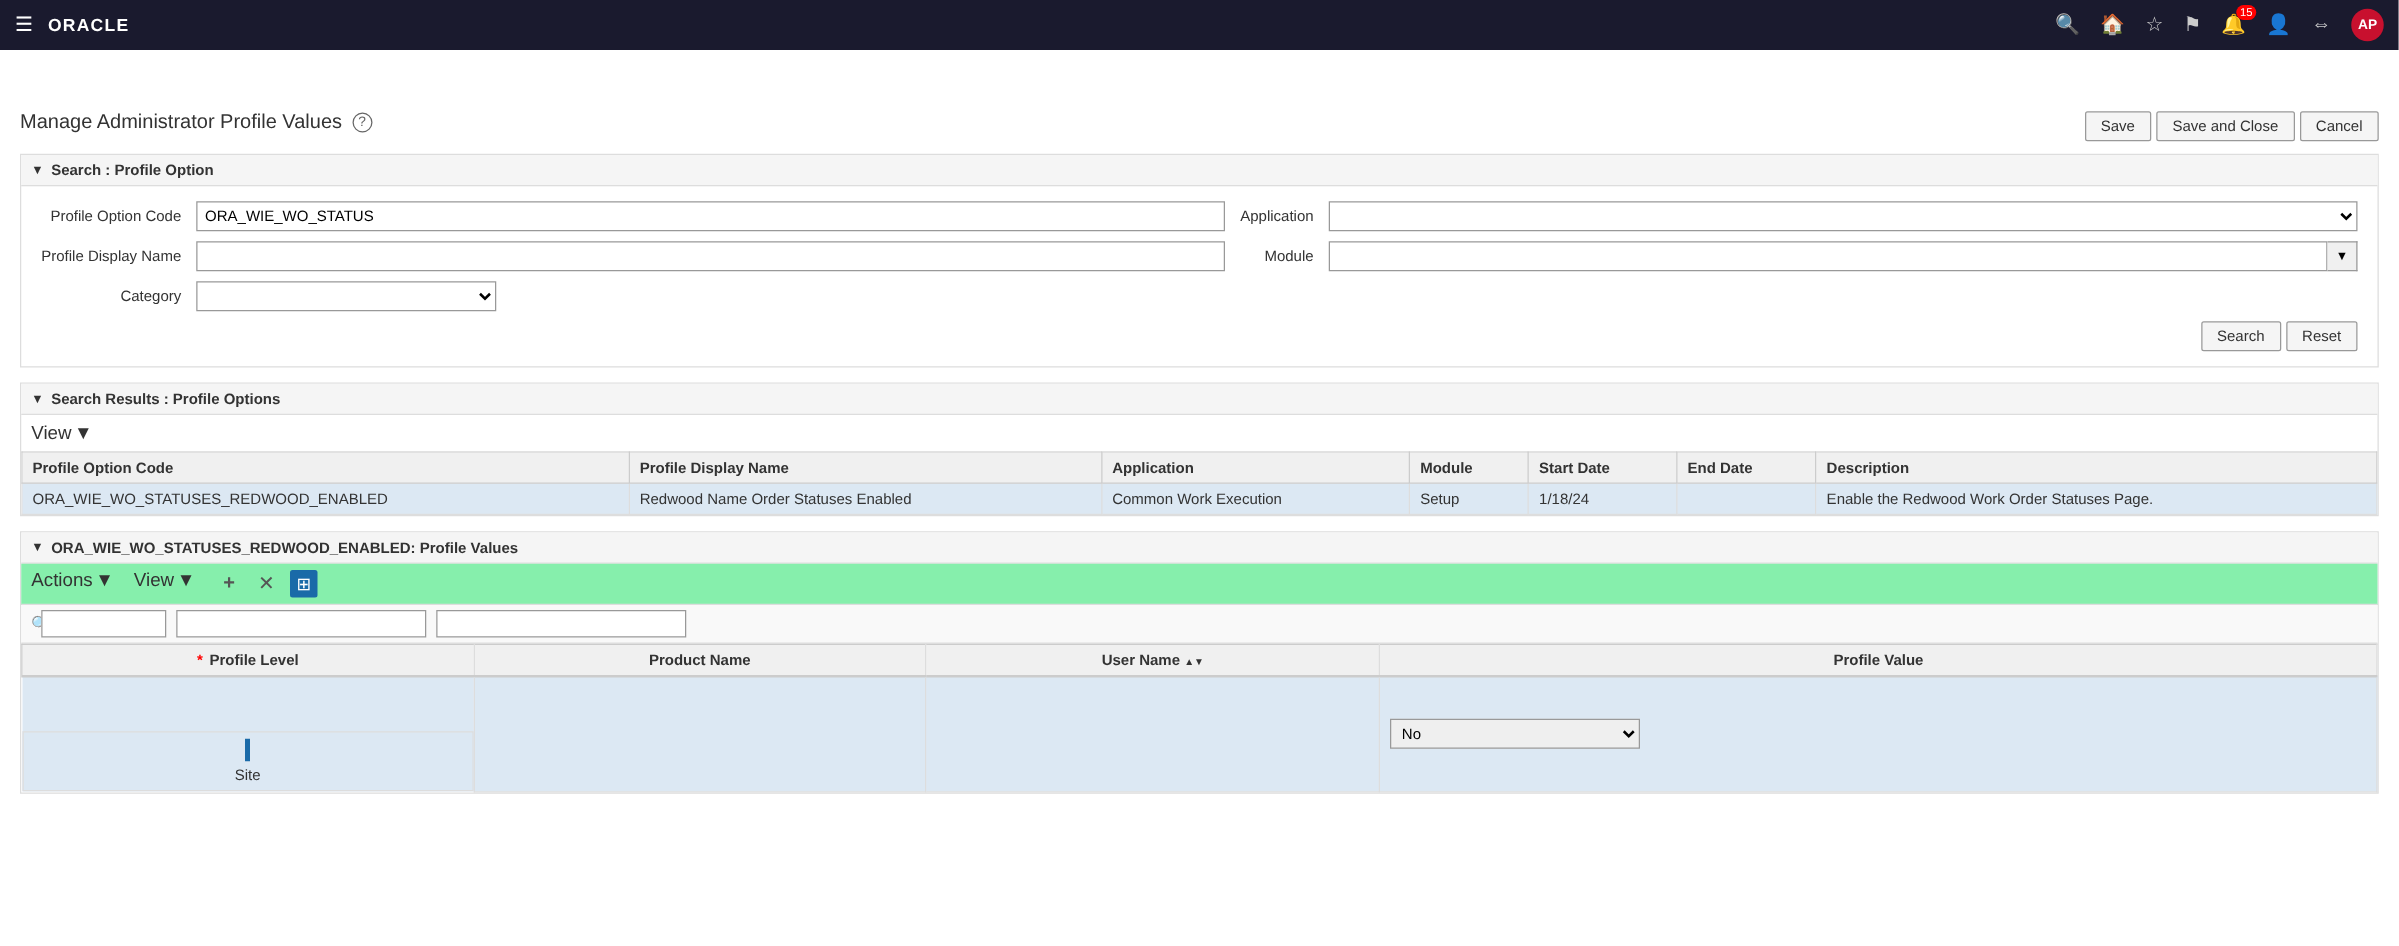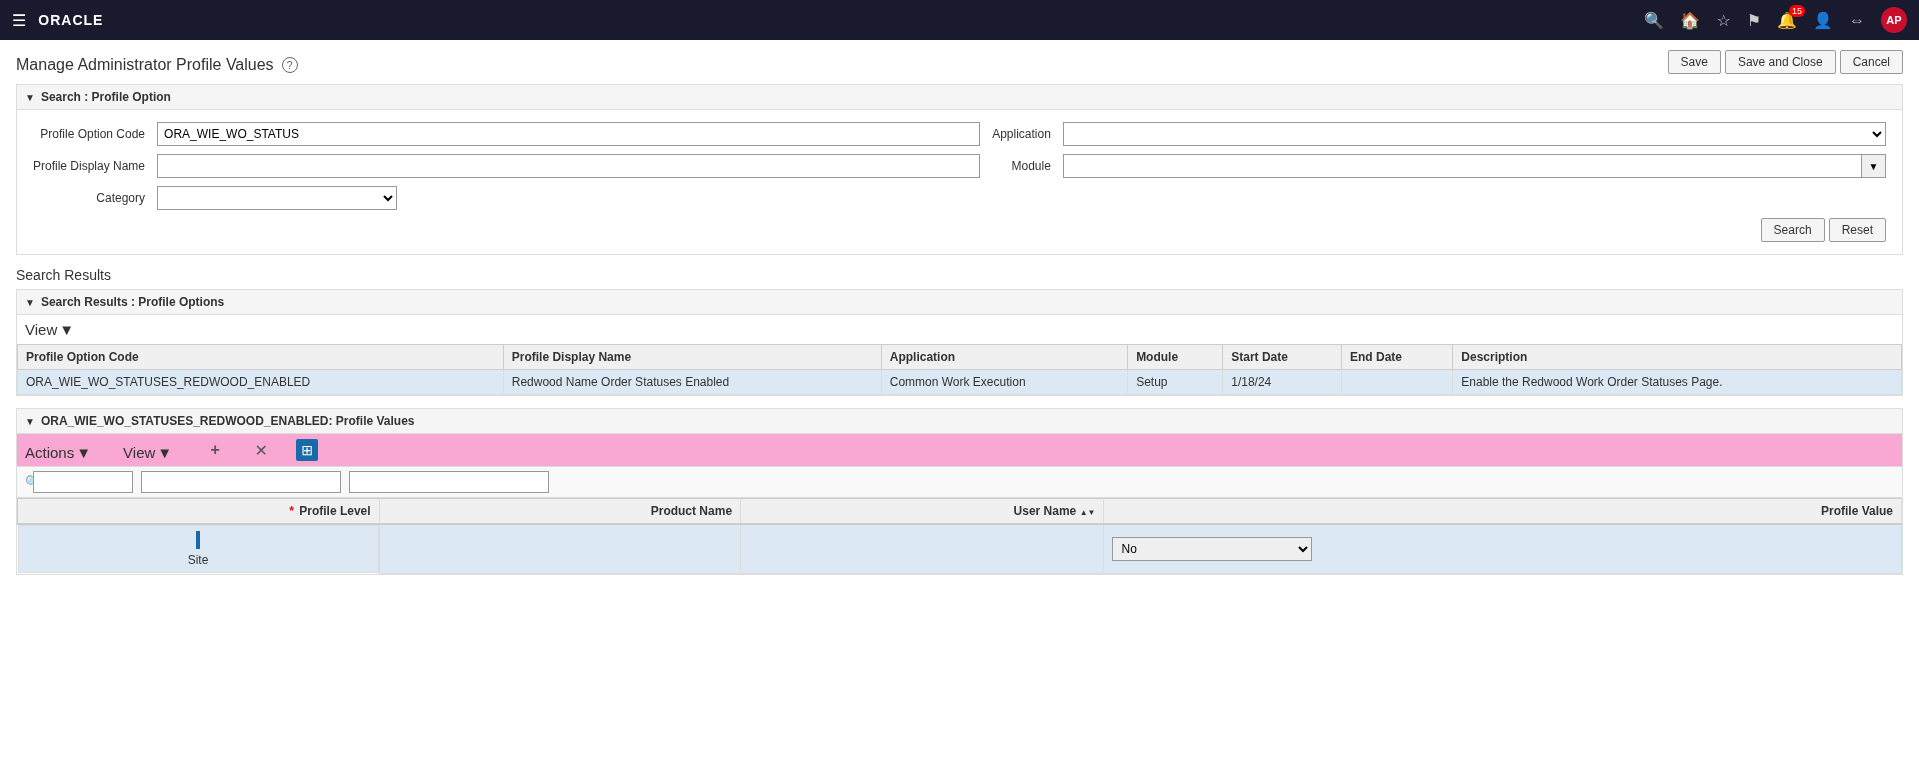--- a/index.html
+++ b/index.html
@@ -42,23 +42,24 @@
       font-size: 11px;
       font-weight: bold;
     }
 
     
     .page-content { padding: 10px 16px; }
 
     
     .page-title-row {
       display: flex;
-      align-items: flex-end;
+      align-items: flex-start;
       justify-content: space-between;
       margin-bottom: 10px;
+      margin-top: 39px;
     }
     .page-title-left { display: flex; align-items: center; gap: 8px; }
     .page-title { font-size: 16px; font-weight: normal; color: #333; }
     .help-icon {
       width: 16px; height: 16px;
       border: 1px solid #666;
       border-radius: 50%;
       display: flex; align-items: center; justify-content: center;
       font-size: 11px; color: #666; cursor: pointer;
     }
@@ -120,21 +121,21 @@
       border: 1px solid #ccc;
       padding: 5px 8px;
       text-align: left;
       font-weight: bold;
     }
     table td {
       border: 1px solid #ddd;
       padding: 5px 8px;
     }
     table tr.selected-row { background: #dce8f3; }
-    table tr.selected-row td { background: #dce8f3; }
+    table tr.selected-row td { background: #dce8f3; margin-top: 43px; }
 
     
     .view-toolbar {
       display: flex;
       align-items: center;
       gap: 6px;
       padding: 6px 8px;
       font-size: 12px;
     }
     .view-btn {
@@ -143,24 +144,24 @@
       gap: 2px;
       cursor: pointer;
       font-size: 15px;
       color: #333;
     }
 
     
     .profile-values-section { margin-top: 12px; border: 1px solid #ddd; }
     .pv-toolbar {
       display: flex;
-      align-items: flex-end;
-      gap: 24px;
-      padding: 5px 8px;
-      background: #f9a8d4;
+      align-items: flex-start;
+      gap: 8px;
+      padding: 5px 8px;
+      background: #86efac;
       border-bottom: 1px solid #ddd;
     }
     .pv-toolbar .icon-btn {
       width: 22px; height: 22px;
       display: flex; align-items: center; justify-content: center;
       cursor: pointer; font-size: 14px; color: #555;
       border: none; background: transparent;
     }
     .pv-toolbar .icon-btn.blue-icon {
       background: #1a6aa8;
@@ -183,21 +184,21 @@
     }
     .pv-filter-row input:first-child { width: 100px; margin-right: 8px; }
     .pv-filter-row input:nth-child(2) { width: 200px; margin-right: 8px; }
     .pv-filter-row input:nth-child(3) { width: 200px; margin-right: 8px; }
     .pv-table { width: 100%; border-collapse: collapse; font-size: 12px; }
     .pv-table th {
       background: #f0f0f0;
       border-bottom: 2px solid #ccc;
       border-right: 1px solid #ddd;
       padding: 5px 8px;
-      text-align: right;
+      text-align: center;
     }
     .pv-table td {
       border-bottom: 1px solid #ddd;
       border-right: 1px solid #ddd;
       padding: 5px 8px;
     }
     .pv-table tr.selected-row td { background: #dce8f3; flex-direction: column; }
     .required-star { color: red; margin-right: 2px; }
     .sort-arrows { display: inline-flex; flex-direction: column; font-size: 8px; line-height: 1; }
     .profile-value-select {
@@ -272,21 +273,20 @@
         <div></div>
         <div></div>
       </div>
       <div class="search-actions">
         <button class="btn">Search</button>
         <button class="btn">Reset</button>
       </div>
     </div>
   </div>
 
-  <div class="results-heading">Search Results</div>
 
   <div class="section">
     <div class="section-header">
       <span class="collapse-arrow">▼</span>
       <span>Search Results : Profile Options</span>
     </div>
     <div class="view-toolbar">
       <span class="view-btn">
         <span>View</span>
         <span>▼</span>

